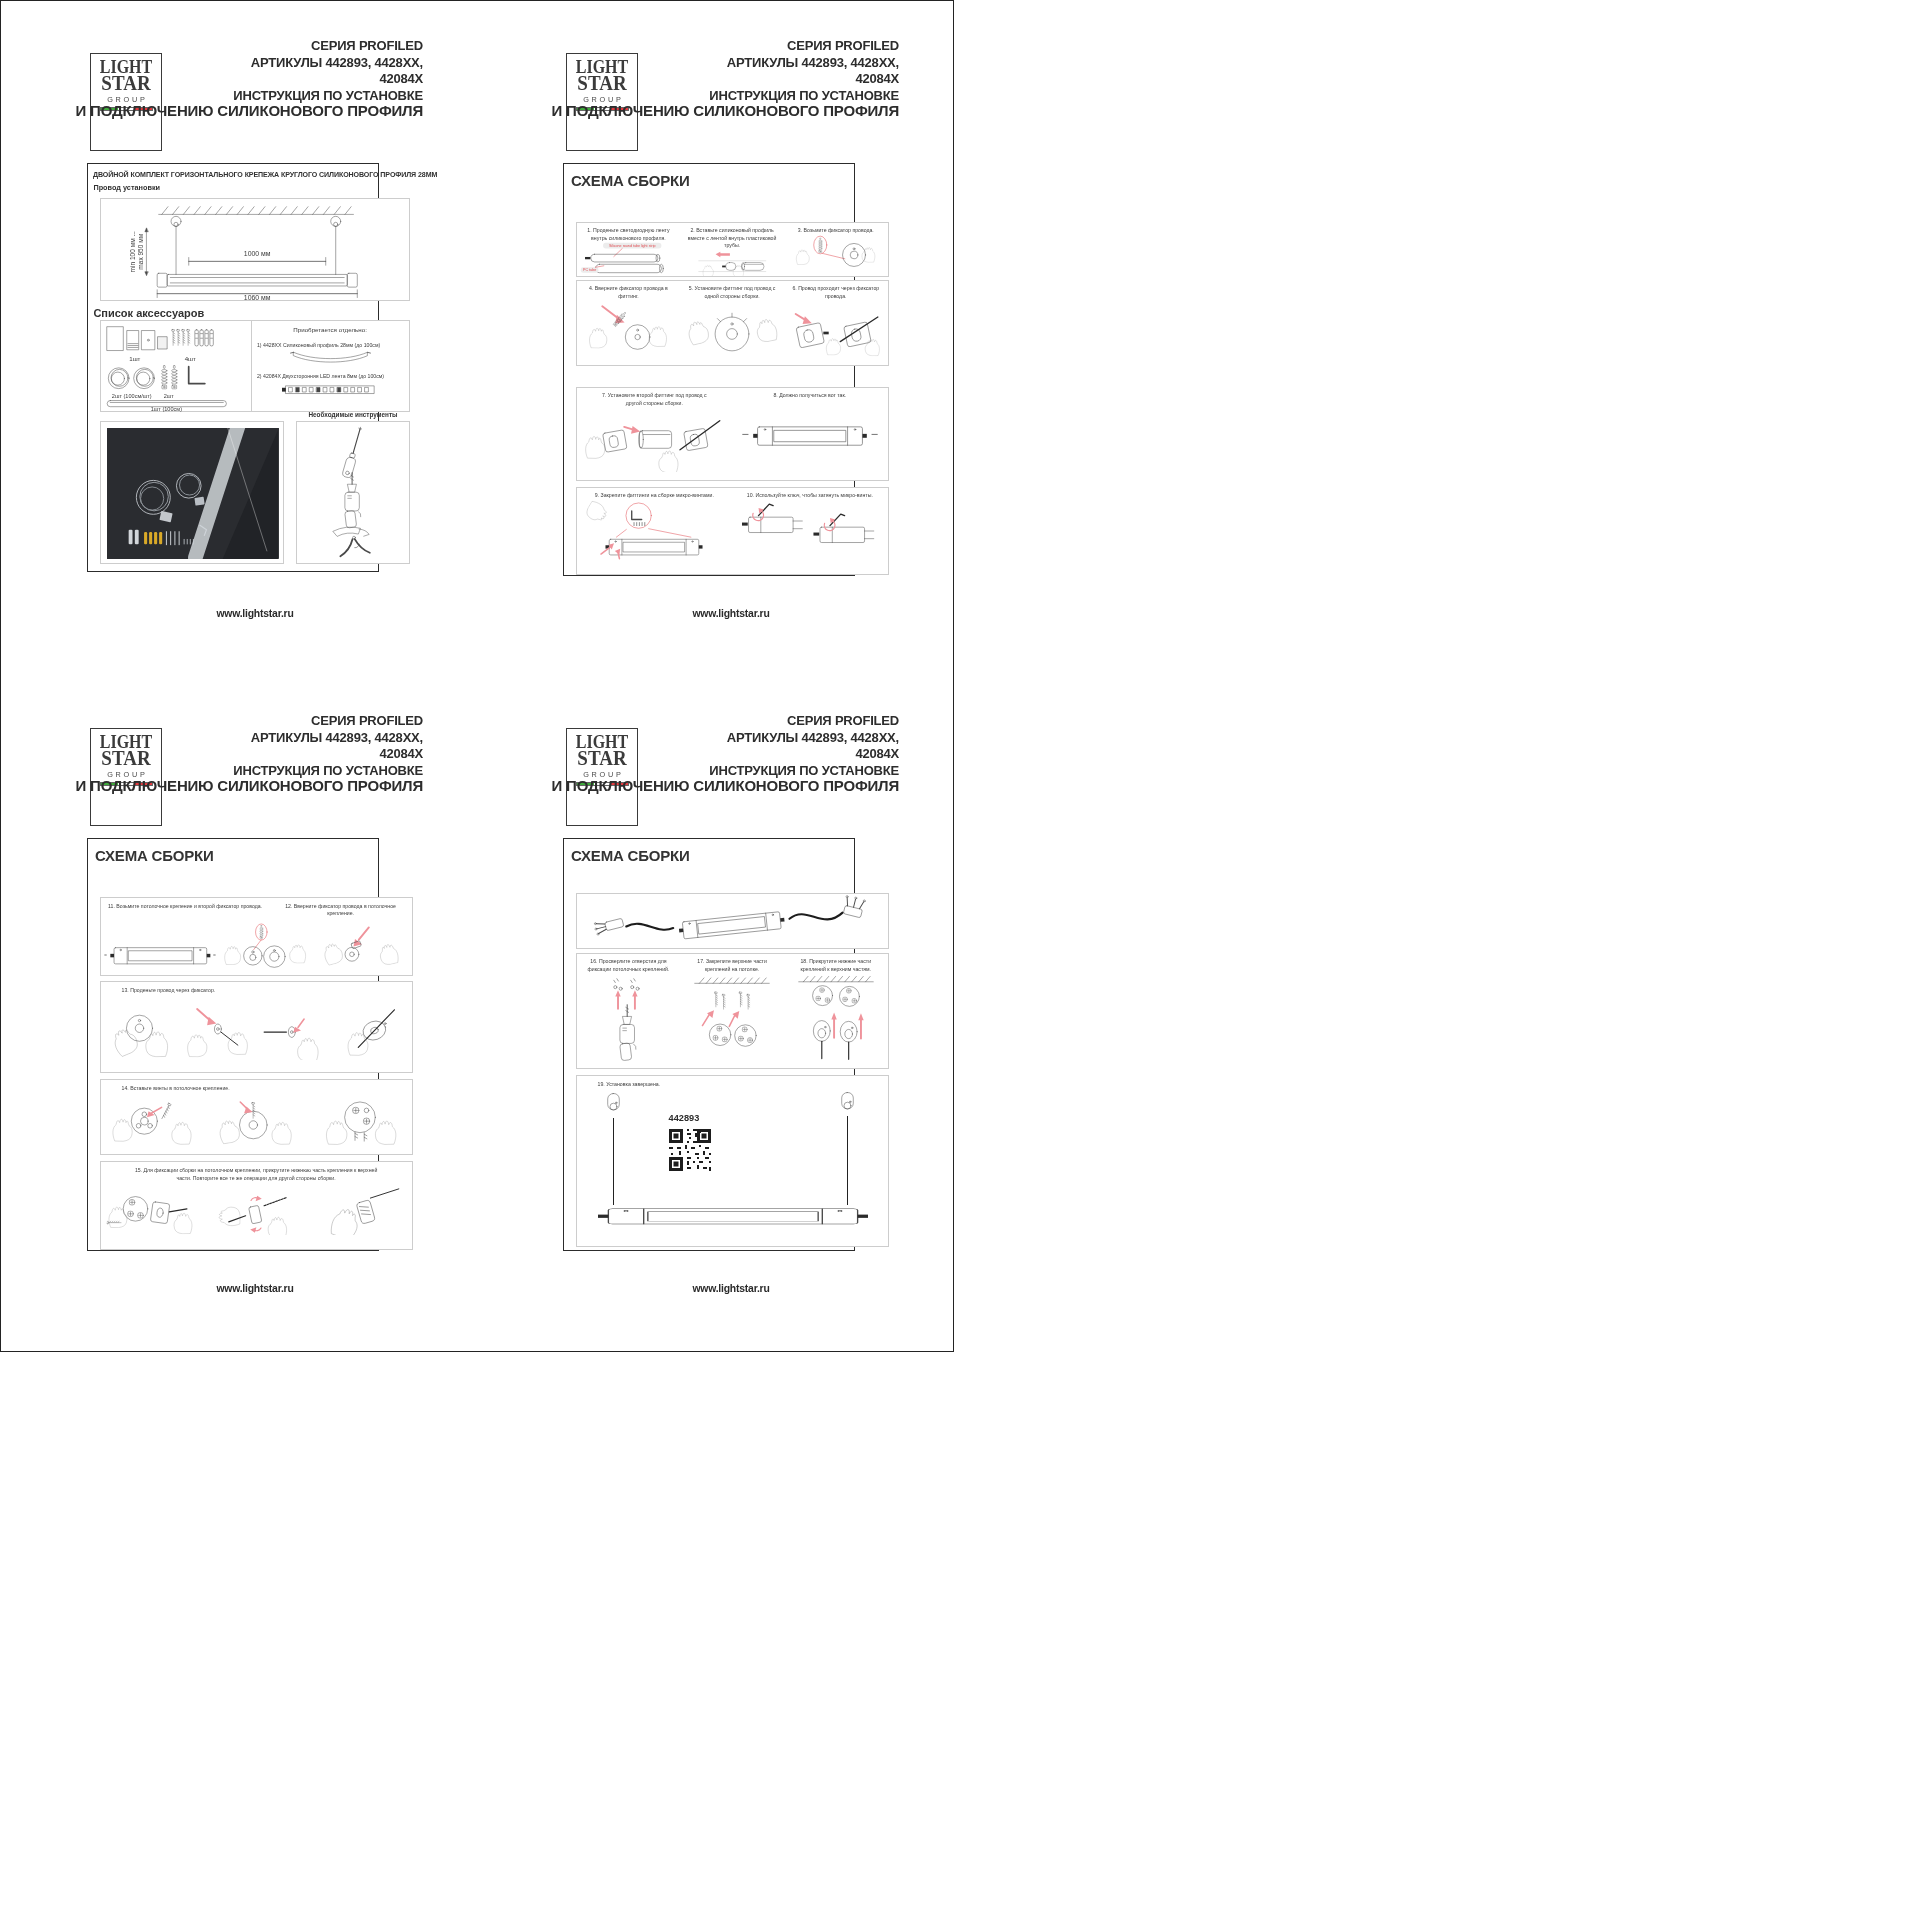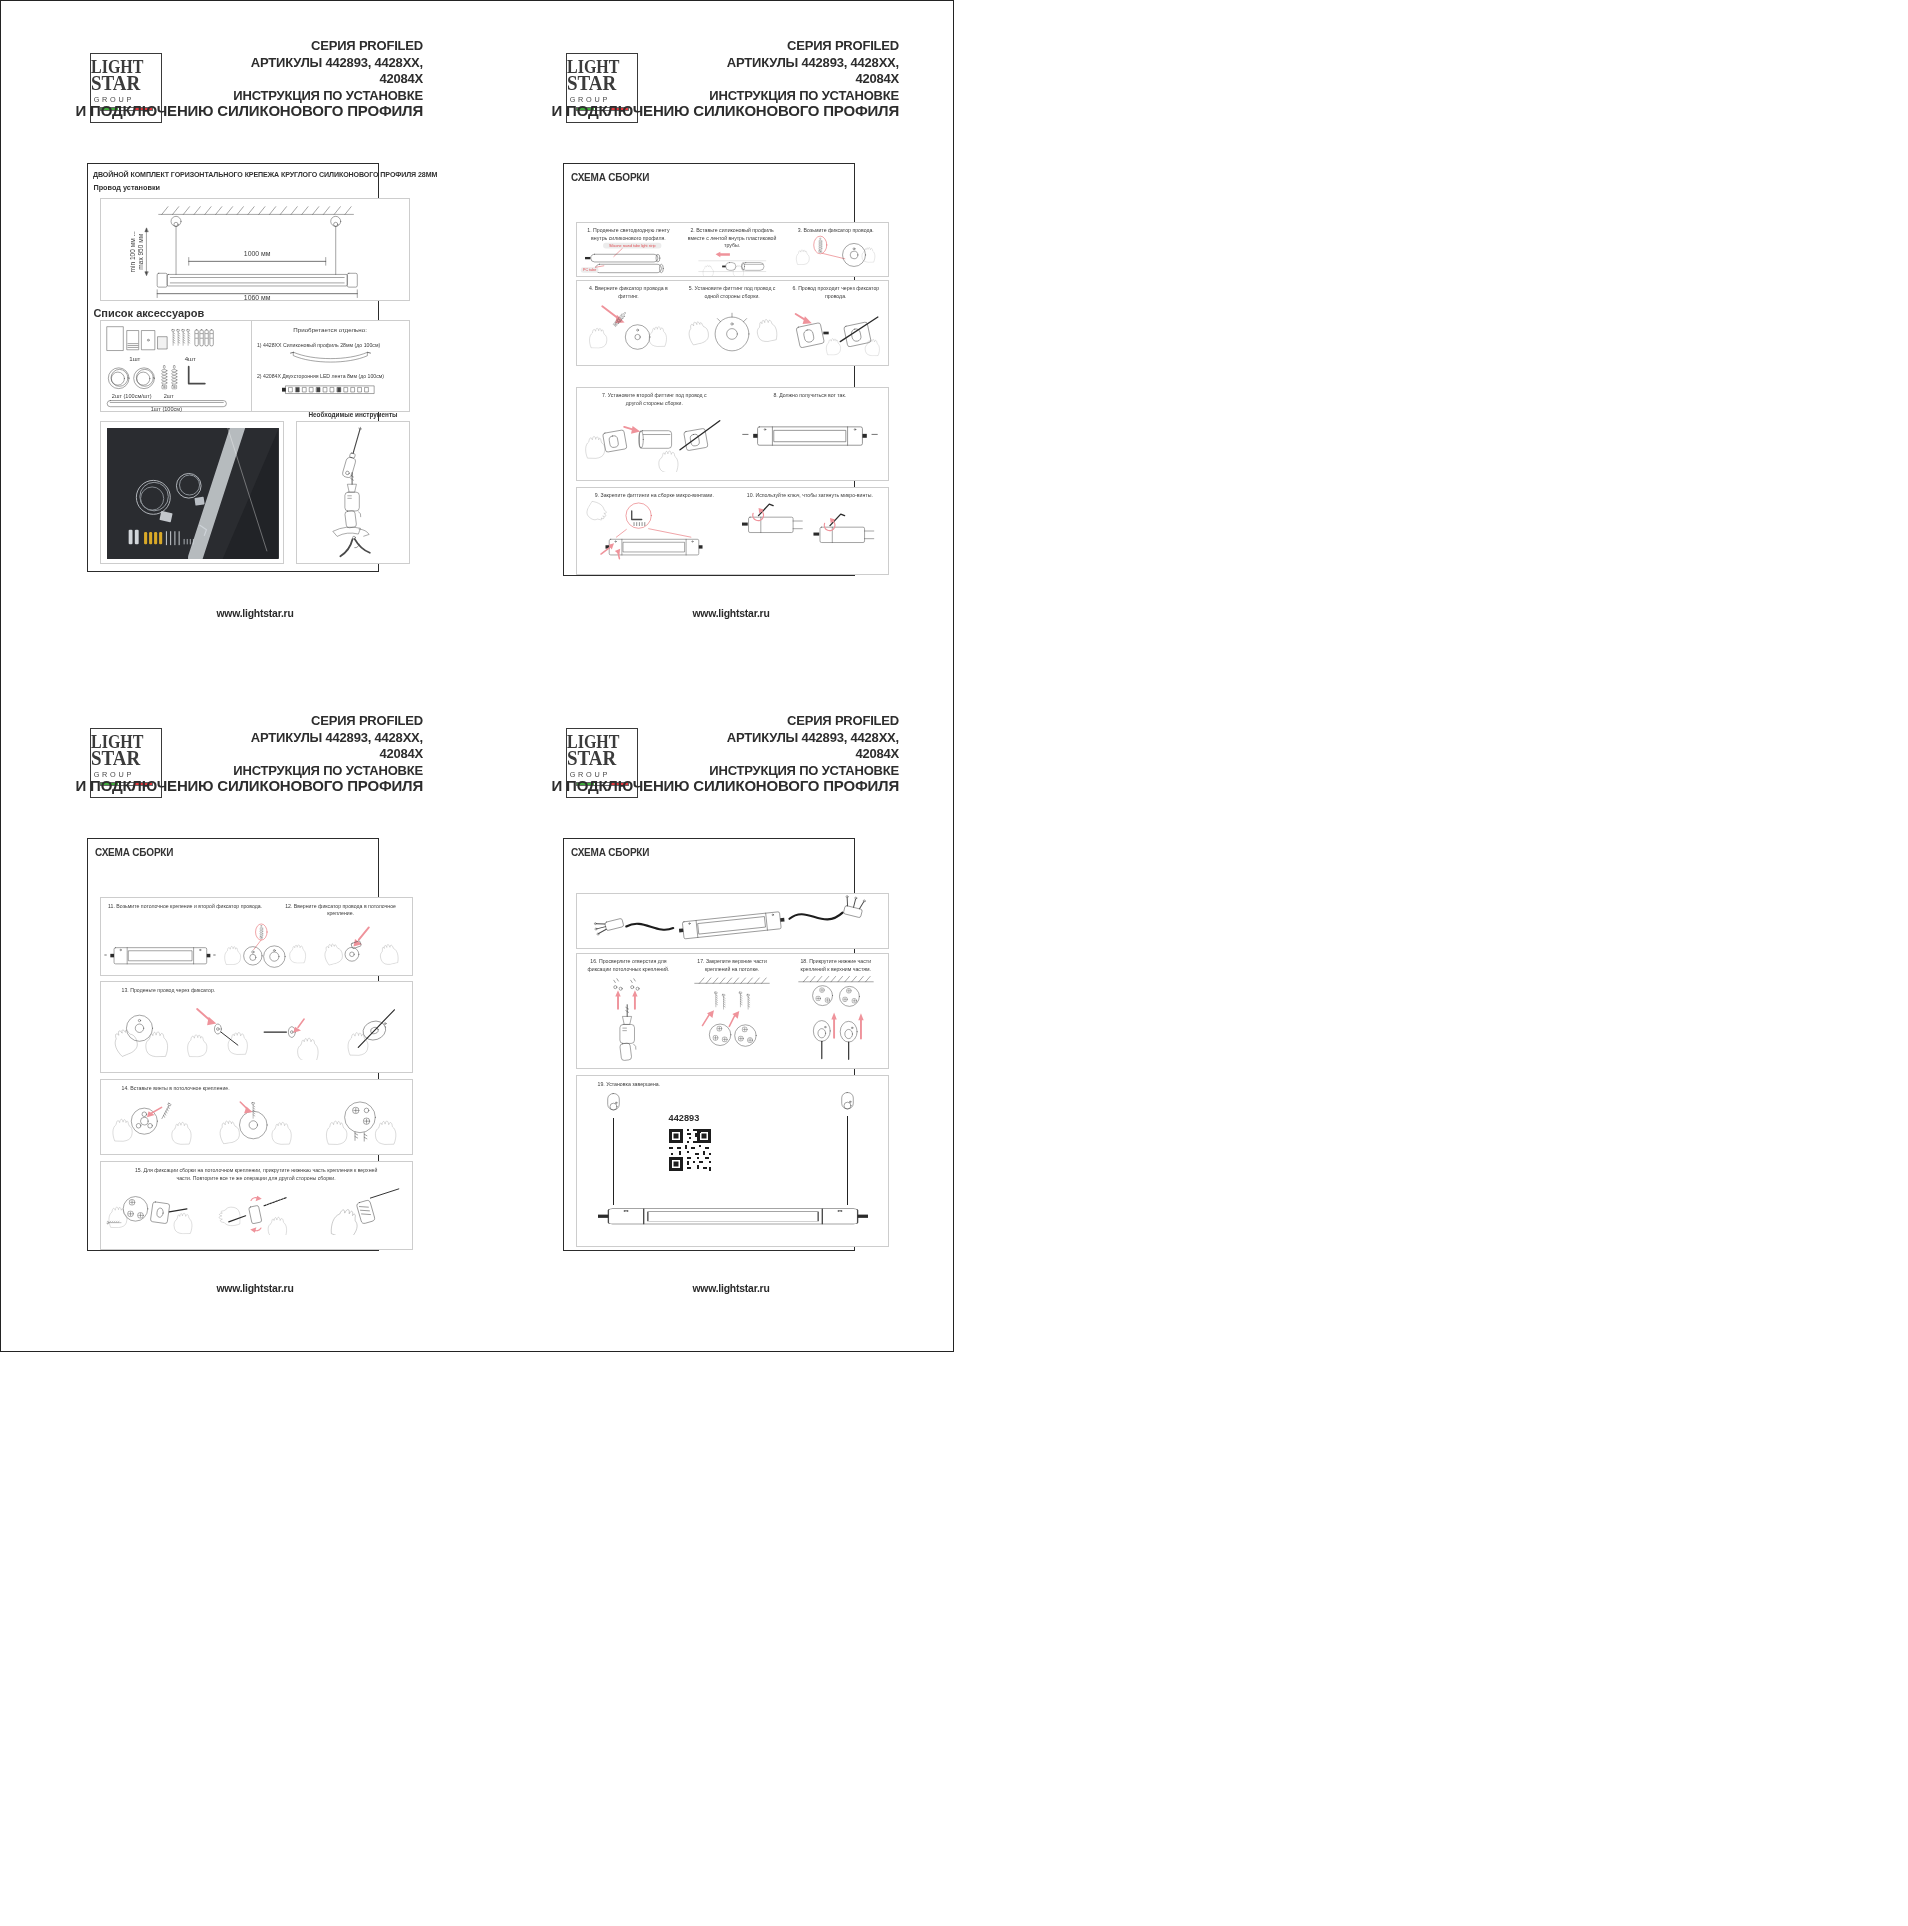--- a/index.html
+++ b/index.html
@@ -2,33 +2,33 @@
 <html style="font-size:6.2px"><head>
 <meta charset="utf-8">
 <style>
   *{margin:0;padding:0;box-sizing:border-box}
   body{background:#fff;font-family:"Liberation Sans",sans-serif;color:#2e2e2e}
   .sheet{position:relative;width:954px;height:1352px;background:#fff;border:1.2px solid #232323;overflow:hidden}
   .page{position:absolute;width:476px;height:675px;background:#fff}
   #pg1{left:0;top:0}#pg2{left:476px;top:0}#pg3{left:0;top:675px}#pg4{left:476px;top:675px}
 
   
-  .logo{position:absolute;left:89px;top:52px;width:72px;height:70px;border:0.8px solid #3a3a3a;padding-top:4.6px}
+  .logo{position:absolute;left:89px;top:52px;width:72px;height:98px;border:0.8px solid #3a3a3a;text-align:center;padding-top:4.6px}
   .logo .l1{font-family:"Liberation Serif",serif;font-weight:bold;font-size:16px;line-height:15.4px;letter-spacing:0;color:#3b3b3b;transform:scaleY(1.15)}
   .logo .l2{font-family:"Liberation Serif",serif;font-weight:bold;font-size:19px;line-height:18.5px;color:#3b3b3b;transform:scaleY(1.1)}
   .logo .l3{font-size:7.3px;letter-spacing:2.7px;color:#4a4a4a;margin-top:2.3px;text-indent:2.7px}
   .flag{width:53px;height:4.2px;margin:3.5px auto 0;border:0.4px solid #666;display:flex}
   .flag span{flex:1}
   .hdr{position:absolute;right:54px;top:37px;text-align:right;font-weight:bold;color:#2d2d2d;letter-spacing:-0.2px}
   .hdr .h{font-size:13px;line-height:16.6px}
   .hdr .h5{font-size:15px;line-height:14px}
 
   
   .cbox{position:absolute;left:86px;top:162px;width:292px;border:0.8px solid #2c2c2c;background:#fff}
-  .sec-title{position:absolute;left:7px;top:7.7px;font-size:10px;font-weight:bold;letter-spacing:-0.2px;color:#343434}
+  .sec-title{position:absolute;left:7px;top:7.7px;font-size:15px;font-weight:bold;letter-spacing:-0.2px;color:#343434}
   .gbox{position:absolute;border:0.6px solid #cdcdcd;background:#fff}
   .pfoot{position:absolute;left:86px;top:607px;width:336px;text-align:center;font-size:10.4px;font-weight:bold;letter-spacing:-0.2px;color:#2b2b2b}
 
   
   .srow{display:flex;width:100%;height:100%}
   .scol{flex:1;display:flex;flex-direction:column;align-items:center;padding-top:3.9px}
   .scap{font-size:5.2px;color:#3c3c3c;text-align:center;line-height:1.5}
   .scap.left{align-self:flex-start;text-align:left}
   svg{display:block}
   svg text{font-family:"Liberation Sans",sans-serif}

